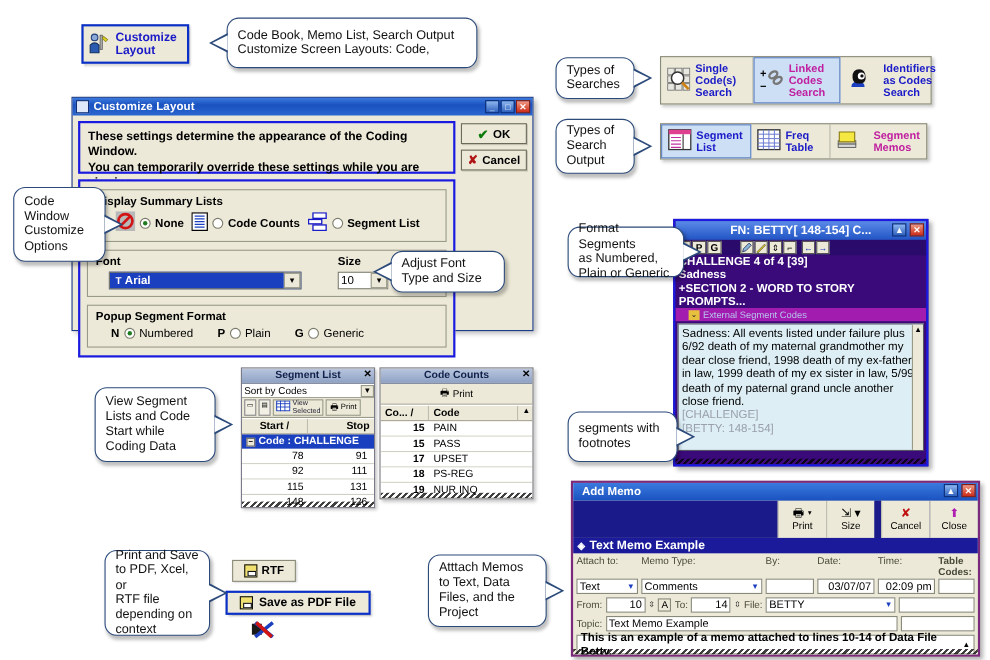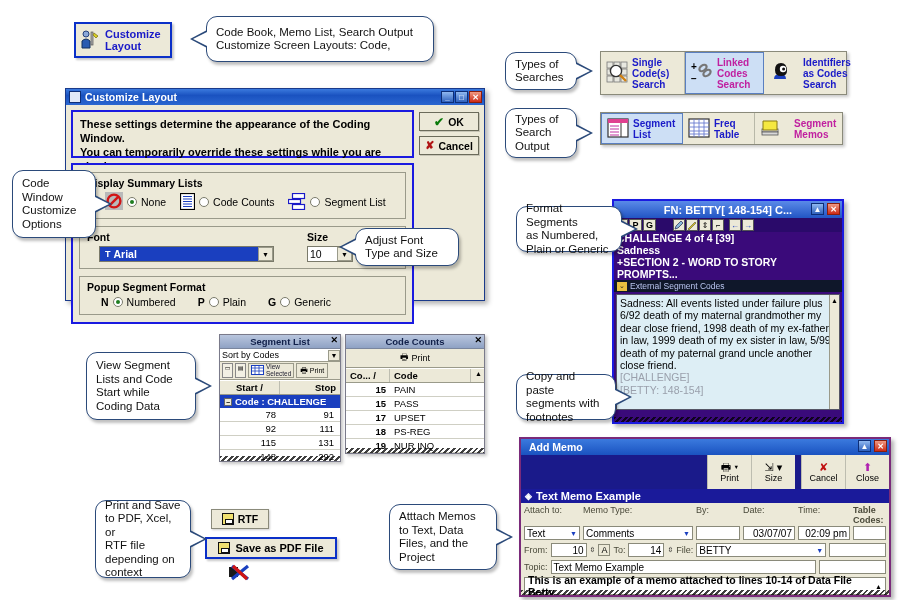--- a/index.html
+++ b/index.html
@@ -178,21 +178,21 @@
     width:13px;height:12px;background:#ece9d8;border:1px solid #555;font-size:9px;
     font-weight:bold;display:flex;align-items:center;justify-content:center;box-sizing:border-box;
     margin-right:1px;color:#000;
   }
   .ficon{
     width:12px;height:12px;background:#ece9d8;border:1px solid #555;margin-right:1px;
     display:flex;align-items:center;justify-content:center;font-size:8px;box-sizing:border-box;
   }
   .fline{color:#fff;font-weight:bold;font-size:10.5px;padding:0 3px;line-height:12px;}
   .fsub{
-    background:#0f172a;color:#b8c4ee;font-size:8.5px;padding:1px 3px;display:flex;
+    background:#a21caf;color:#b8c4ee;font-size:8.5px;padding:1px 12px;display:flex;
     align-items:center;gap:3px;
   }
   #win-fn .ftext{
     background:#ddeef5;margin:2px;height:116px;border:1px solid #556;
     font-size:10.5px;line-height:12.4px;color:#000;padding:2px 3px;box-sizing:border-box;
     position:relative;overflow:hidden;
   }
   #win-fn .ftext .fade{color:#9aa0ac;}
   .vscroll{
     position:absolute;right:0;top:0;width:10px;height:100%;background:#ece9d8;
@@ -299,21 +299,21 @@
           <div>These settings determine the appearance of the Coding Window.</div>
           <div>You can temporarily override these settings while you are viewing</div>
           <div>the Coding Window.</div>
         </div>
       </div>
 
       <div class="bluebox" style="flex:1;">
 
         <div class="group">
           <div class="gtitle">Display Summary Lists</div>
-          <div class="radio-row" style="padding-left:18px;gap:14px;">
+          <div class="radio-row" style="padding-left:18px;font-weight:bold;">
             <div class="ritem">
               <span style="flex:none;">
                 <svg width="18" height="18" viewBox="0 0 18 18">
                     <rect width="18" height="18" fill="#b9b9b9"></rect>
                     <circle cx="9" cy="9" r="6.4" fill="none" stroke="#d21414" stroke-width="2.4"></circle>
                     <line x1="4.6" y1="13.4" x2="13.4" y2="4.6" stroke="#d21414" stroke-width="2.4"></line>
                   </svg>
               </span>
               <span class="radio on"></span>
               <span>None</span>
@@ -584,21 +584,20 @@
     <div class="fade">[CHALLENGE]</div>
     <div class="fade">[BETTY: 148-154]</div>
     <div class="vscroll">
       <div style="font-size:7px;text-align:center;">▲</div>
     </div>
   </div>
   <div class="jagged"></div>
 </div>
 
 <div class="callout tail-r" style="left:516px;top:374px;width:100px;height:46px;display:flex;flex-direction:column;justify-content:center;">
-  <div>Copy and paste</div>
   <div>segments with</div>
   <div>footnotes</div>
 </div>
 
 <div class="pane" style="left:219px;top:334px;width:122px;height:128px;">
   <div class="phead">
     <span>Segment List</span>
     <span class="x">✕</span>
   </div>
   <div class="combo" style="height:13px;border:none;border-bottom:1px solid #9a9a8a;background:#fff;font-size:9px;">
@@ -645,21 +644,21 @@
   <div class="row">
       <span class="c" style="width:60px;text-align:right;">92</span>
       <span class="c" style="width:58px;text-align:right;">111</span>
     </div>
   <div class="row">
       <span class="c" style="width:60px;text-align:right;">115</span>
       <span class="c" style="width:58px;text-align:right;">131</span>
     </div>
   <div class="row">
       <span class="c" style="width:60px;text-align:right;">148</span>
-      <span class="c" style="width:58px;text-align:right;">292</span>
+      <span class="c" style="width:58px;text-align:right;">126</span>
     </div>
 
   <div class="jagged"></div>
 </div>
 
 <div class="pane" style="left:345px;top:334px;width:140px;height:120px;">
   <div class="phead">
     <span>Code Counts</span>
     <span class="x">✕</span>
   </div>
@@ -809,21 +808,21 @@
 
     <div style="display:flex;gap:3px;margin-top:3px;align-items:center;">
       <span class="fml">From:</span>
       <div class="fin" style="width:36px;justify-content:flex-end;">10</div>
       <span style="font-size:7px;">⇳</span>
       <span style="border:1px solid #8a8a7a;background:#ece9d8;font-size:9px;padding:0 2px;">A</span>
       <span class="fml">To:</span>
       <div class="fin" style="width:36px;justify-content:flex-end;">14</div>
       <span style="font-size:7px;">⇳</span>
       <span class="fml">File:</span>
-      <div class="fin" style="width:130px;justify-content:center;">
+      <div class="fin" style="width:118px;justify-content:center;">
         <span>BETTY</span>
           <span class="ar">▼</span>
       </div>
       <div class="fin" style="flex:1;"></div>
     </div>
 
     <div style="display:flex;gap:3px;margin-top:3px;align-items:center;">
       <span class="fml">Topic:</span>
       <div class="fin" style="width:265px;">Text Memo Example</div>
       <div class="fin" style="flex:1;"></div>

